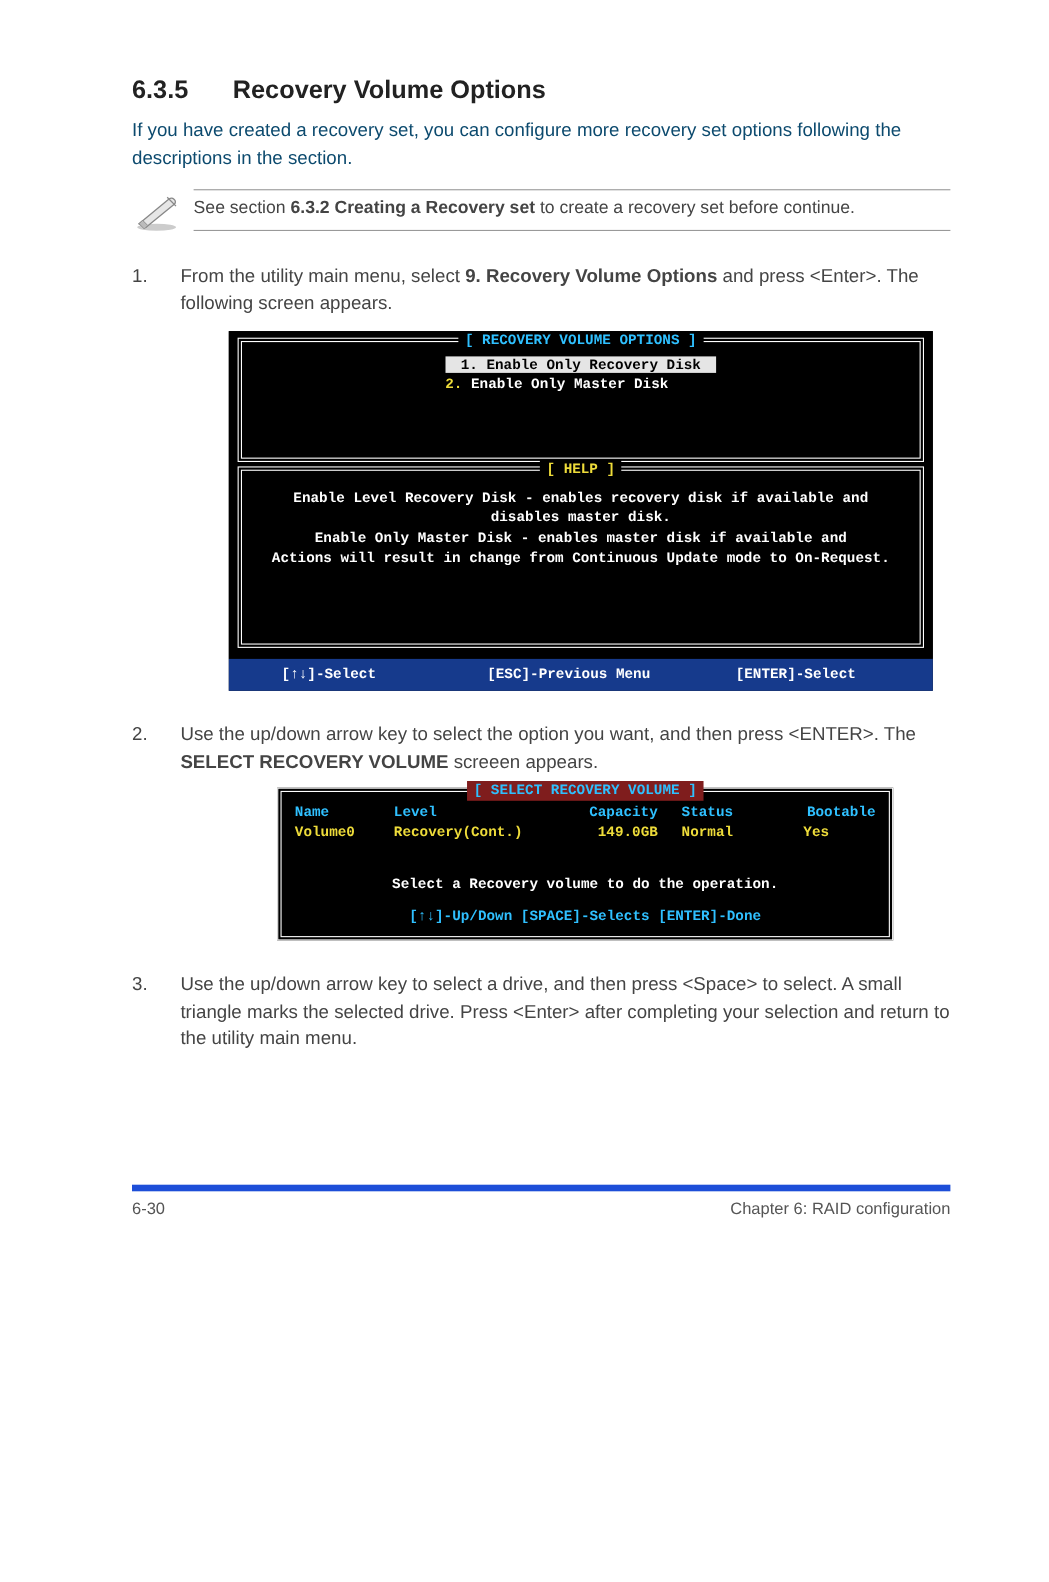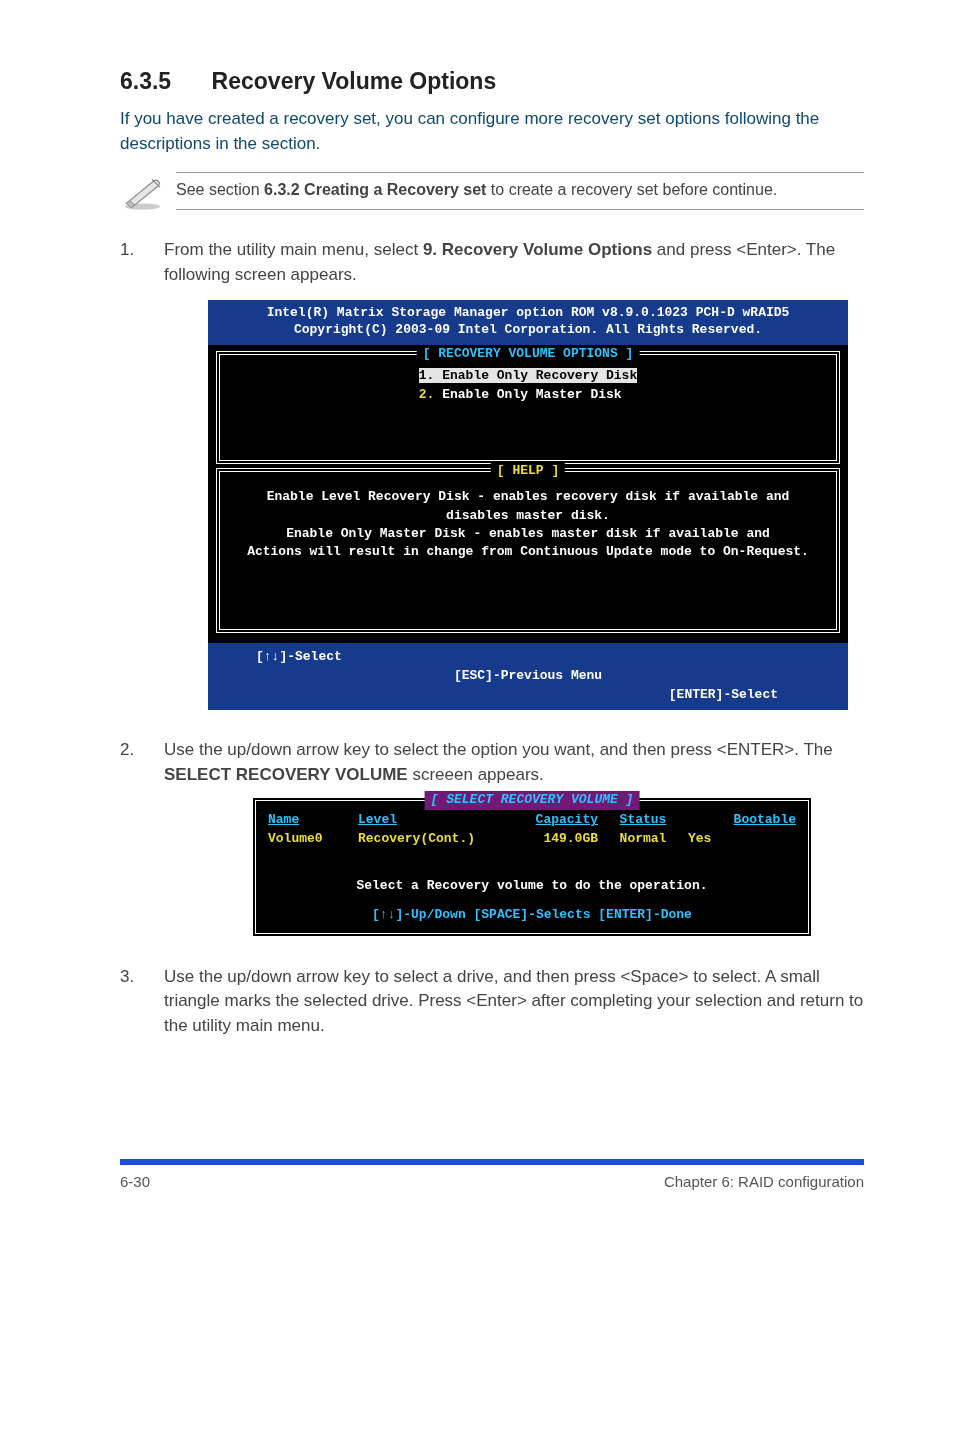--- a/index.html
+++ b/index.html
@@ -120,41 +120,40 @@
     color: #2fc0ff;
     white-space: nowrap;
   }
   .opt-list {
     text-align: left;
     display: inline-block;
   }
   .opt-sel {
     background: #e5e5e5;
     color: #000;
-    padding: 0 0;
+    padding: 0 14px;
     text-align: right;
   }
   .opt-num-y {
     color: #eedc3a;
   }
   .help-box .legend {
     color: #eedc3a;
   }
   .help-body {
     text-align: center;
     padding: 4px 2px 16px 2px;
     line-height: 1.4;
   }
   .c-footerbar {
     background: #163a8c;
     color: #fff;
     padding: 5px 10px;
     display: flex;
     justify-content: flex-start;
-    flex-direction: column;
   }
   .c-footerbar span {
     flex: 1;
     text-align: center;
   }
   .c-footerbar span:first-child { text-align: left; padding-left: 38px; }
   .c-footerbar span:last-child { text-align: right; padding-right: 60px; }
   
   .console2 {
     font-family: "Courier New", monospace;
@@ -169,33 +168,32 @@
   .c2-outer {
     border: 4px double #fff;
     position: relative;
     padding: 10px 12px 8px 12px;
   }
   .c2-legend {
     position: absolute;
     top: -10px;
     left: 50%;
     transform: translateX(-50%);
-    background: #701a75;
+    background: #7f1d1d;
     padding: 0 6px;
     color: #2fc0ff;
     white-space: nowrap;
-    font-style: italic;
   }
   .c2-row {
     display: flex;
   }
   .c2-row div {
     white-space: pre;
   }
-  .hdr-cyan { color: #2fc0ff; text-decoration: underline; }
+  .hdr-cyan { color: #2fc0ff; }
   .val-yellow { color: #eedc3a; }
   .c2-mid {
     text-align: center;
     margin-top: 28px;
     color: #fff;
   }
   .c2-foot {
     text-align: center;
     color: #2fc0ff;
     margin-top: 10px;
@@ -240,24 +238,20 @@
   </div>
 
 
   <ol class="steps">
     <li>
       <div class="num">1.</div>
       <div class="step-body">
         <span>From the utility main menu, select </span><span class="bold">9. Recovery Volume Options</span><span> and press &lt;Enter&gt;. The following screen appears.</span>
 
         <div class="console">
-          <div class="c-headerbar">
-            <div>Intel(R) Matrix Storage Manager option ROM v8.9.0.1023 PCH-D wRAID5</div>
-            <div>Copyright(C) 2003-09 Intel Corporation.  All Rights Reserved.</div>
-          </div>
           <div class="c-black">
             <div class="dbl-box" style="padding-bottom:56px;">
               <span class="legend">[ RECOVERY VOLUME OPTIONS ]</span>
               <div class="opt-list">
                 <div><span class="opt-sel"><span>1.</span><span>  Enable Only Recovery Disk </span></span></div>
                 <div><span class="opt-num-y">2.</span><span>  Enable Only Master Disk</span></div>
               </div>
             </div>
             <div class="dbl-box help-box">
               <span class="legend">[ HELP ]</span>
@@ -293,21 +287,21 @@
               <div class="hdr-cyan" style="width:150px">Level</div>
               <div class="hdr-cyan" style="width:90px;text-align:right">Capacity</div>
               <div class="hdr-cyan" style="width:90px;text-align:center">Status</div>
               <div class="hdr-cyan" style="flex:1;text-align:right">Bootable</div>
             </div>
             <div class="c2-row">
               <div class="val-yellow" style="width:90px">Volume0</div>
               <div class="val-yellow" style="width:150px">Recovery(Cont.)</div>
               <div class="val-yellow" style="width:90px;text-align:right">149.0GB</div>
               <div class="val-yellow" style="width:90px;text-align:center">Normal</div>
-              <div class="val-yellow" style="flex:1;text-align:left">Yes</div>
+              <div class="val-yellow" style="flex:1;text-align:center">Yes</div>
             </div>
             <div class="c2-mid">Select a Recovery volume to do the operation.</div>
             <div class="c2-foot">[↑↓]-Up/Down [SPACE]-Selects [ENTER]-Done</div>
           </div>
         </div>
       </div>
     </li>
 
     <li>
       <div class="num">3.</div>

